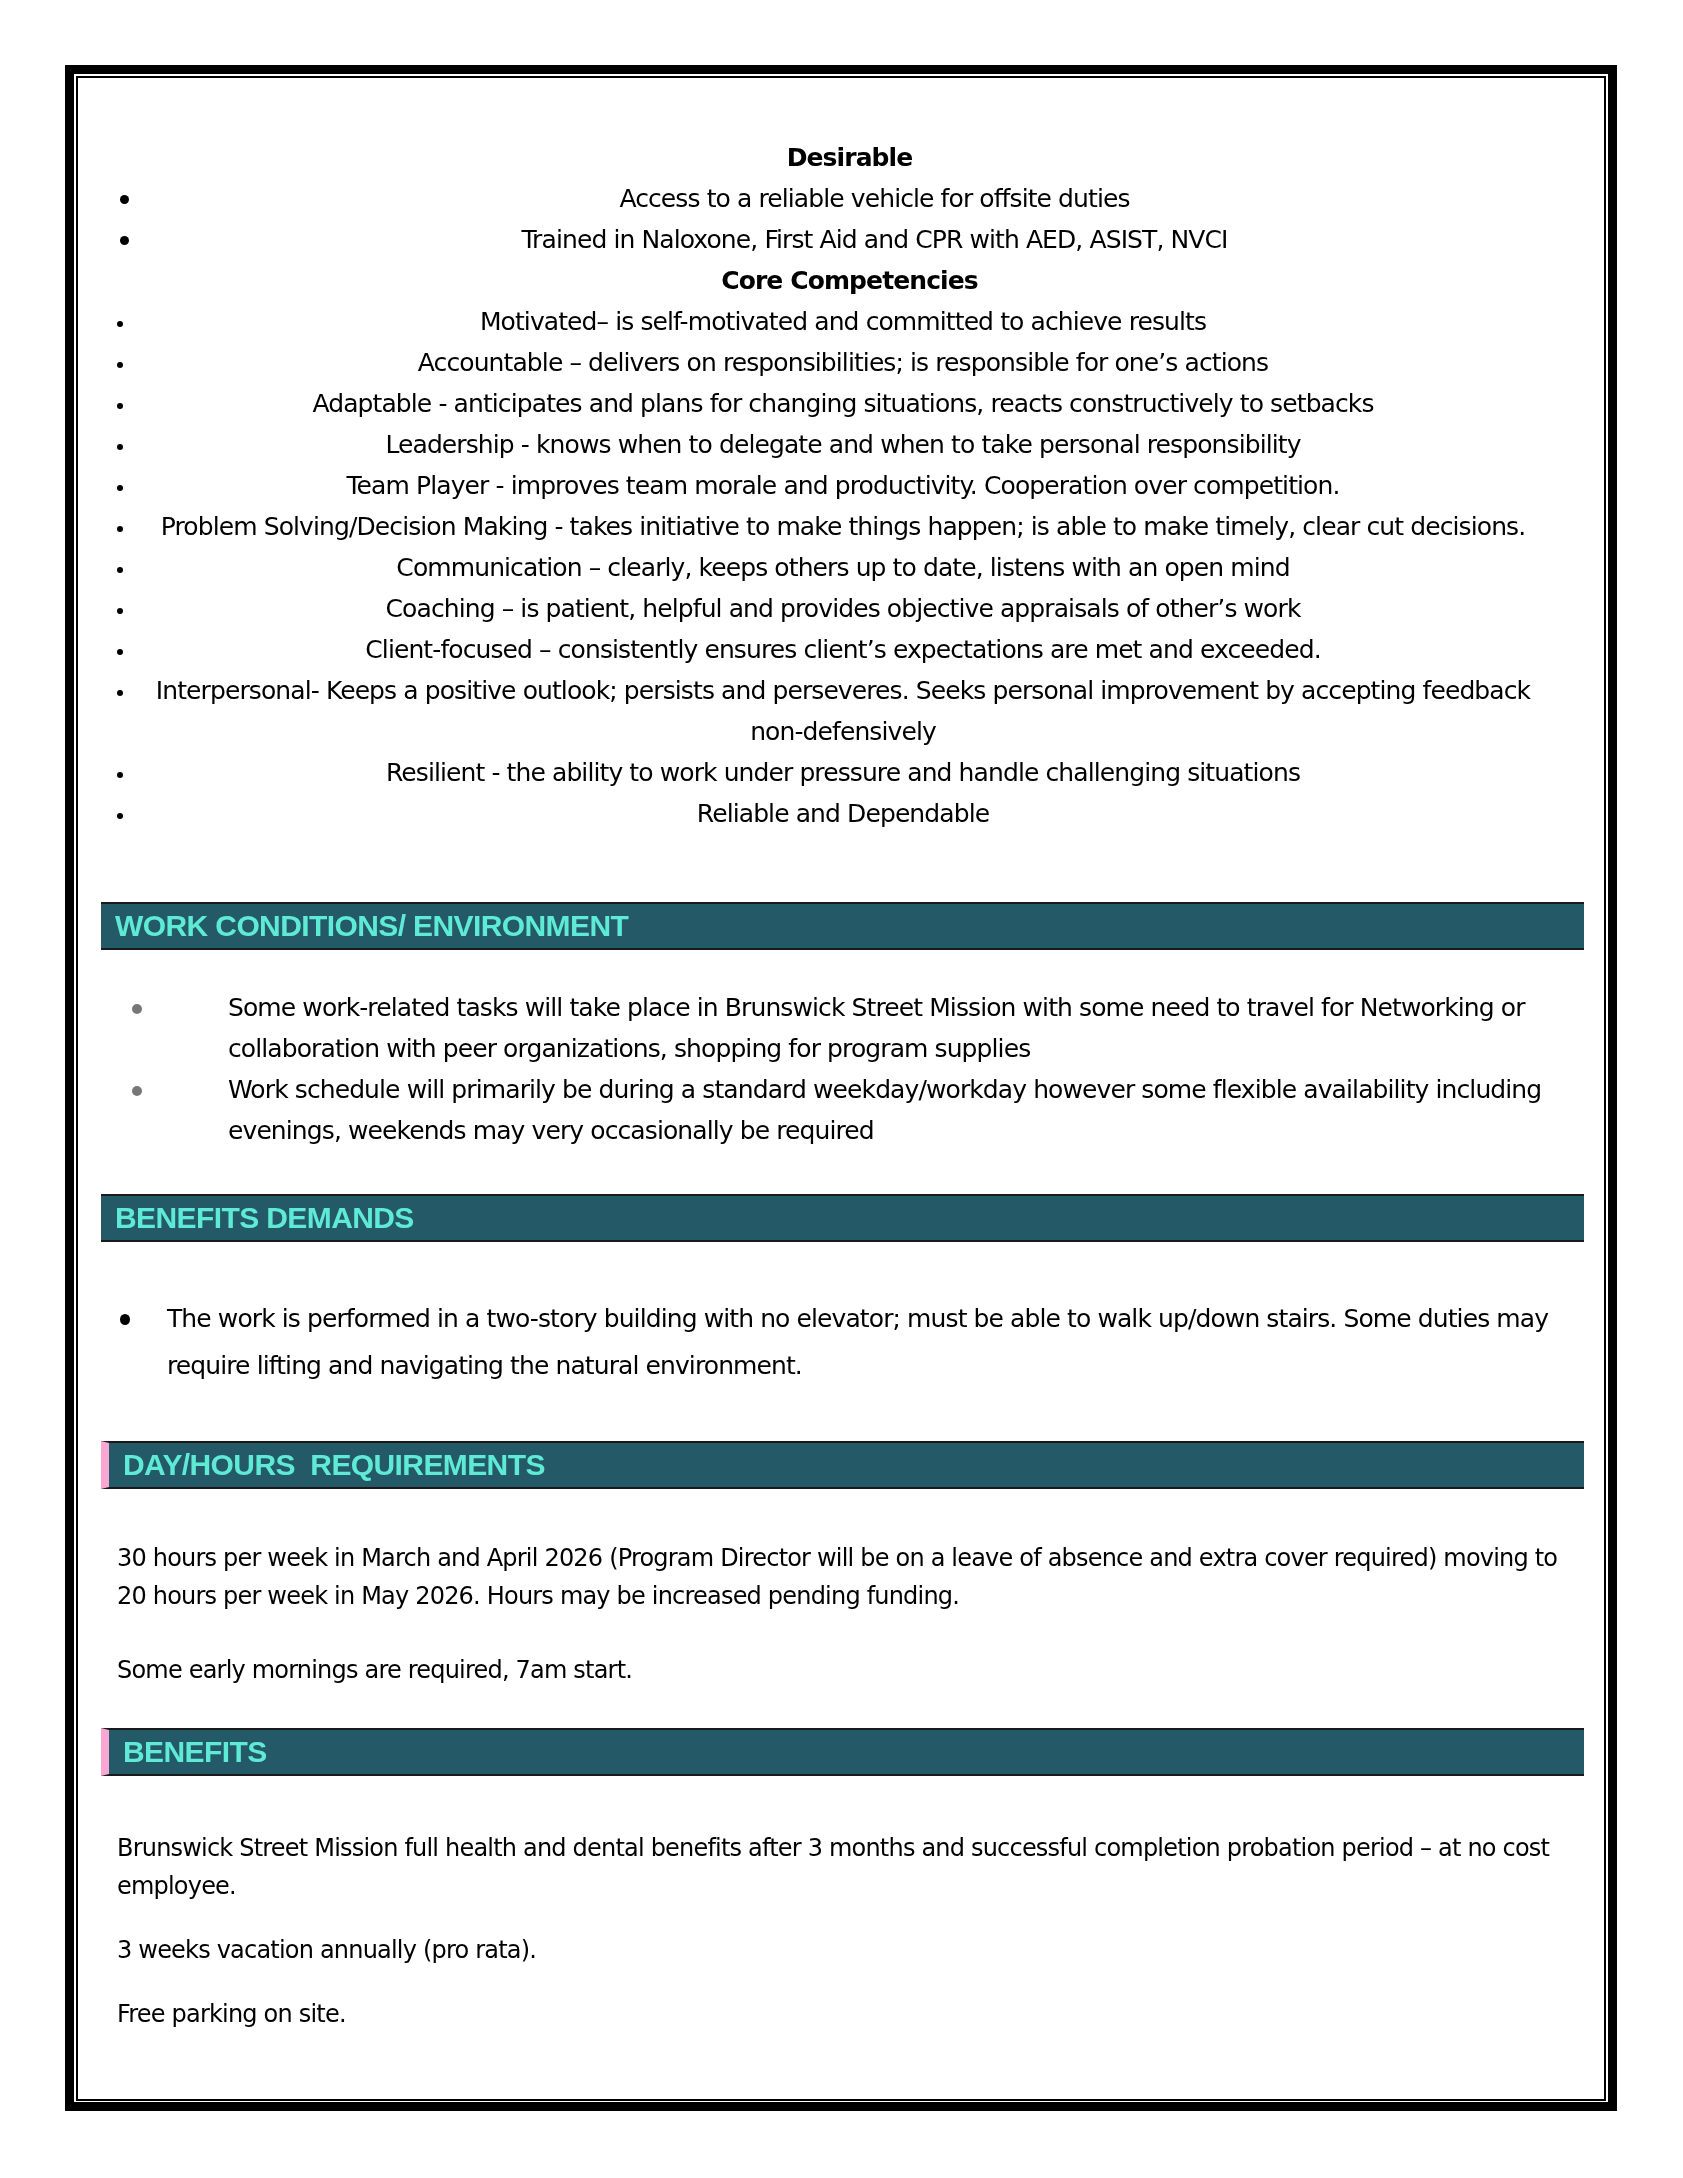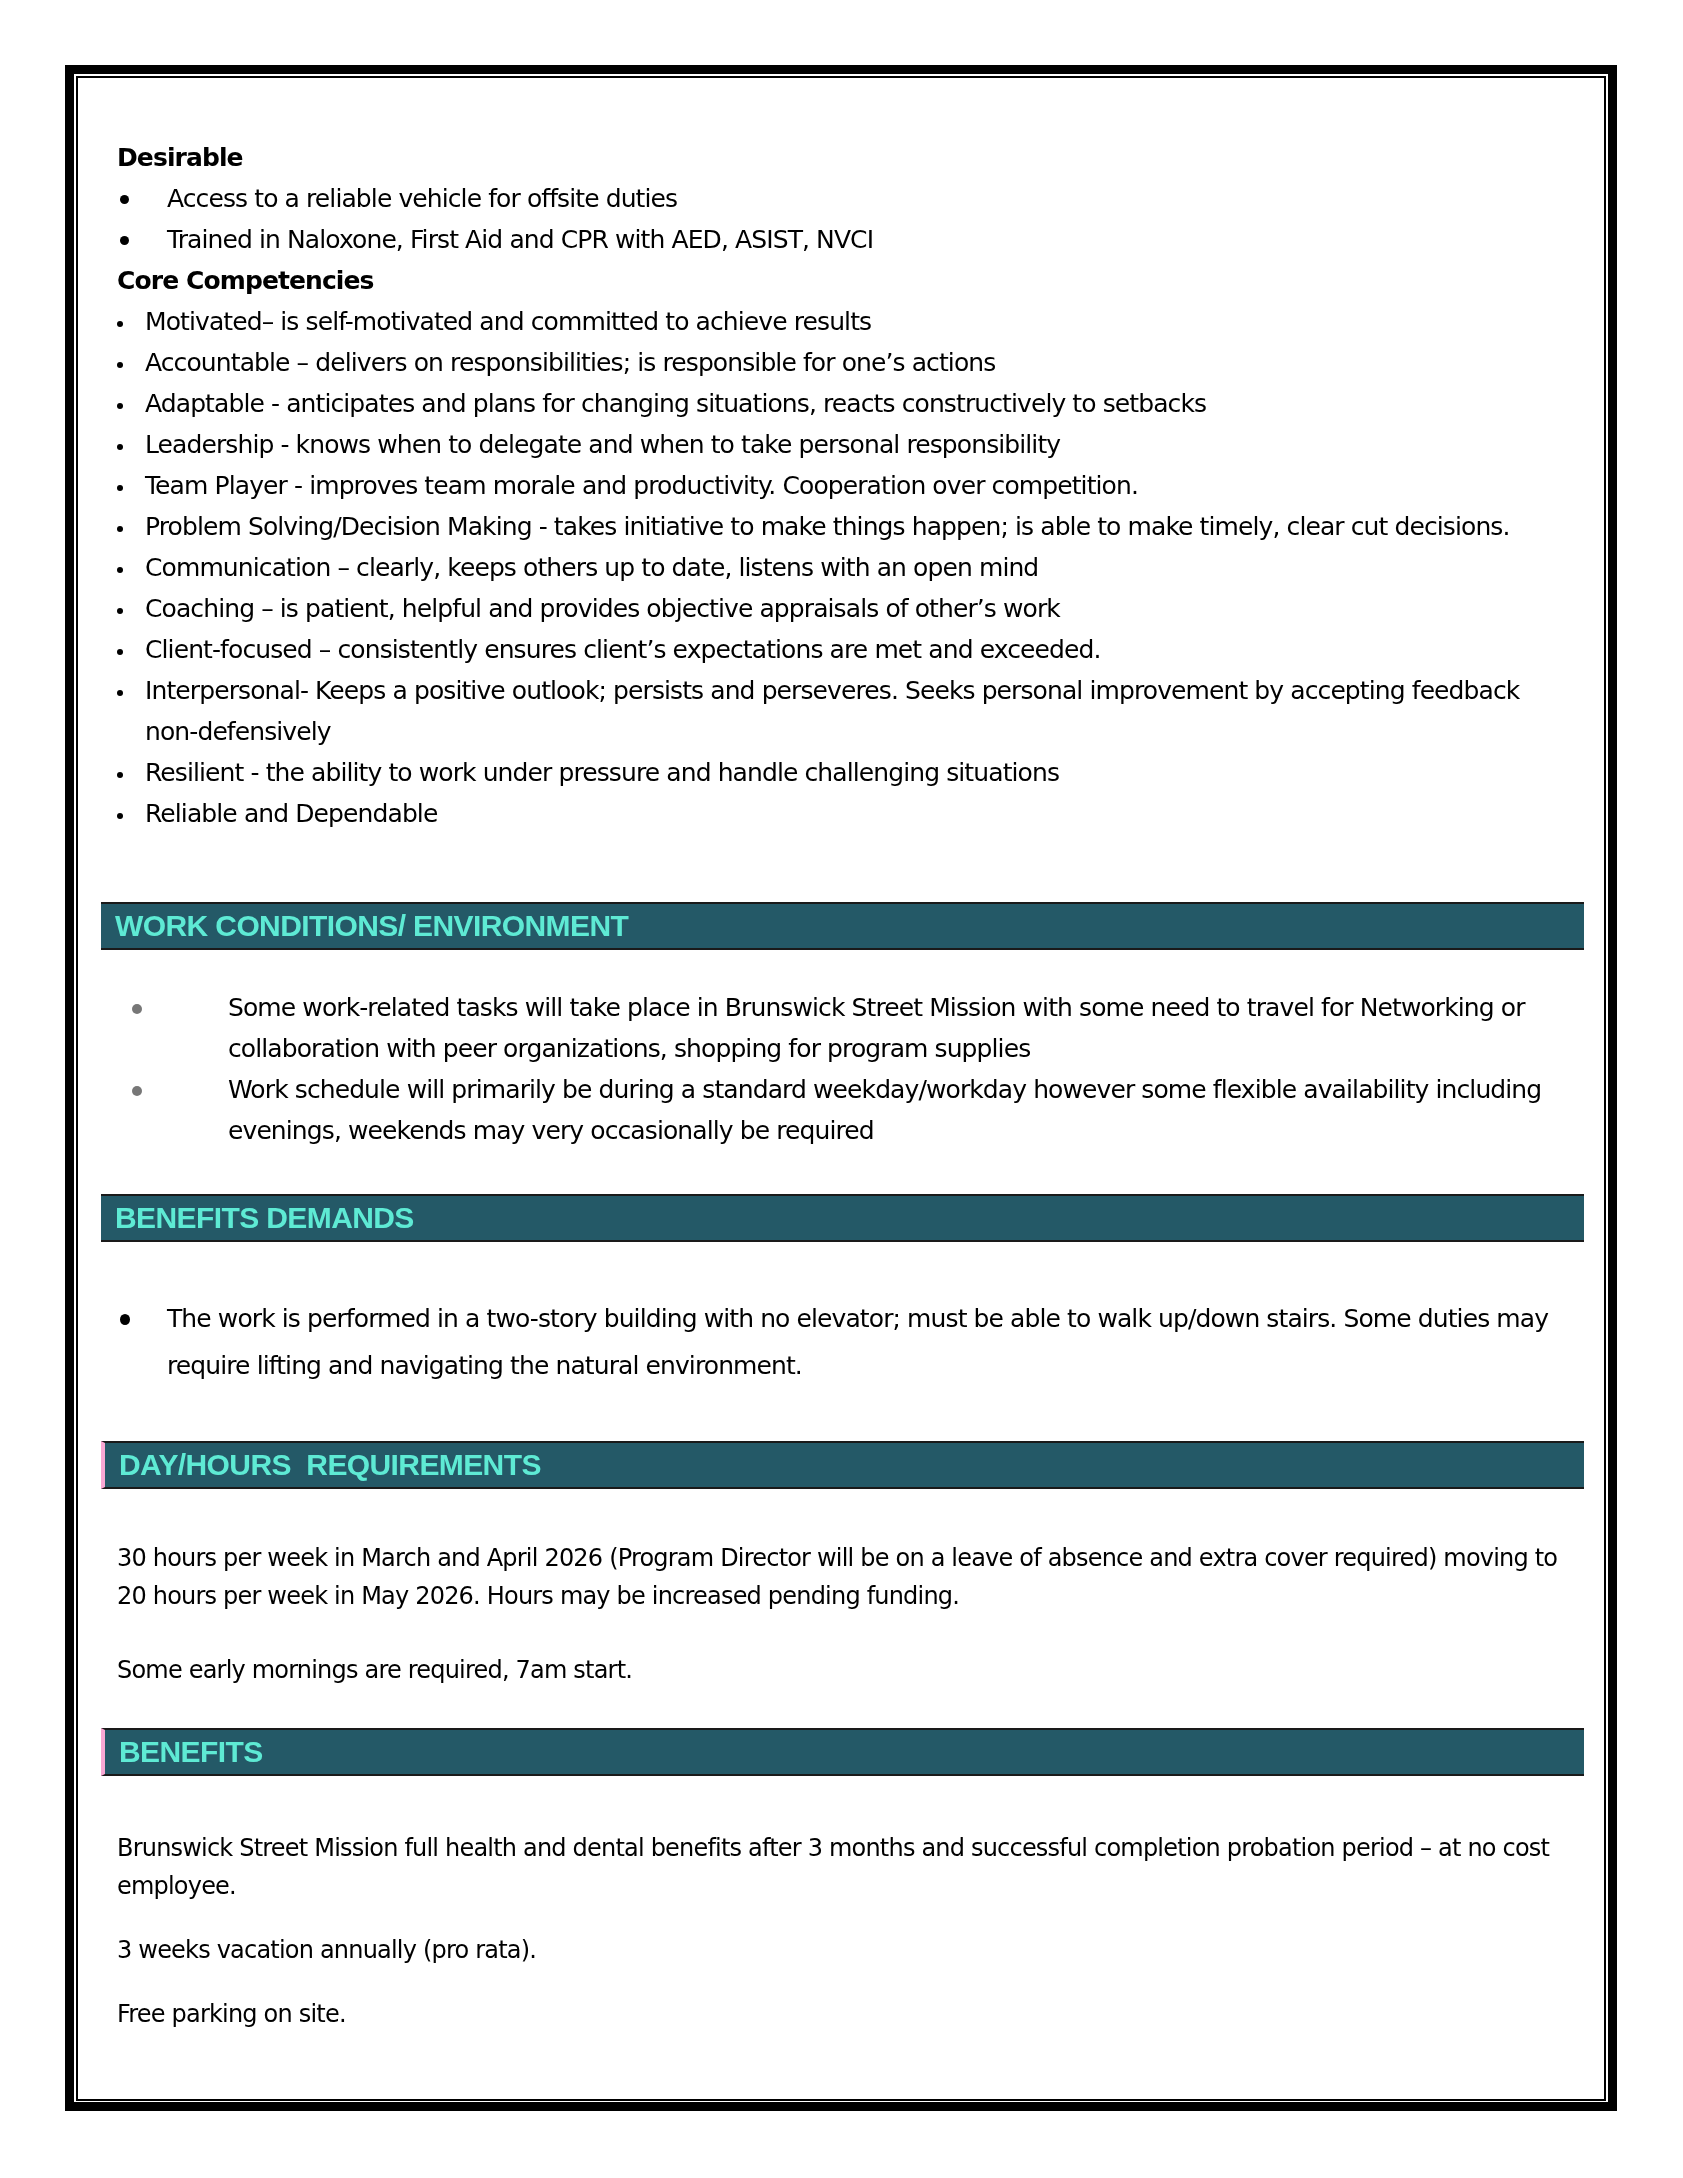--- a/index.html
+++ b/index.html
@@ -4,32 +4,32 @@
 <style>
   html, body { margin: 0; padding: 0; background: #ffffff; }
   body { width: 1683px; height: 2178px; position: relative; overflow: hidden;
          font-family: "Liberation Sans", "DejaVu Sans", sans-serif; color: #000; }
   .frame-outer { position: absolute; left: 65px; top: 65px; width: 1552px; height: 2046px;
                  border: 9px solid #000; box-sizing: border-box; }
   .frame-inner { position: absolute; left: 76px; top: 76px; width: 1530px; height: 2025px;
                  border: 2px solid #000; box-sizing: border-box; }
   .content { position: absolute; left: 117px; top: 137px; width: 1465px;
              font-family: "DejaVu Sans", "Liberation Sans", sans-serif; font-size: 25px;
-             letter-spacing: -0.9px; line-height: 41px; }
+             letter-spacing: -0.9px; line-height: 41px; text-align: center; }
   .sub-head { font-weight: bold; margin: 0; }
   ul { list-style: none; margin: 0; padding: 0; }
   .dot-list li { position: relative; padding-left: 50px; }
   .dot-list li::before { content: ""; position: absolute; left: 3px; top: 17px; width: 9px; height: 9px;
                          border-radius: 50%; background: #000; }
   .small-list li { position: relative; padding-left: 30px; }
   .small-list li::before { content: ""; position: absolute; left: 2px; top: 20px; width: 6px; height: 6px;
                            border-radius: 50%; background: #000; }
   .section-bar { position: absolute; left: 101px; width: 1483px; height: 48px; background: #245967;
                  border-top: 2px solid #1a1a1a; border-bottom: 2px solid #1a1a1a; box-sizing: border-box; }
-  .section-bar.notch { border-left: 4px solid #f9a8d4; }
+  .section-bar.notch { border-left: 8px solid #f9a8d4; }
   .section-title { position: absolute; left: 14px; top: 5px; color: #5eead4; font-weight: bold;
                    font-family: "Liberation Sans", sans-serif; font-size: 30px; letter-spacing: -0.6px;
                    white-space: pre; }
   .block { position: absolute; left: 117px; width: 1465px;
            font-family: "DejaVu Sans", "Liberation Sans", sans-serif; font-size: 25px;
            letter-spacing: -0.9px; }
   .grey-list li { position: relative; padding-left: 99px; line-height: 41px; }
   .grey-list li::before { content: ""; position: absolute; left: 3px; top: 17px; width: 10px; height: 10px;
                           border-radius: 50%; background: #777; }
   .phys-list li { position: relative; padding-left: 50px; line-height: 47px; }

